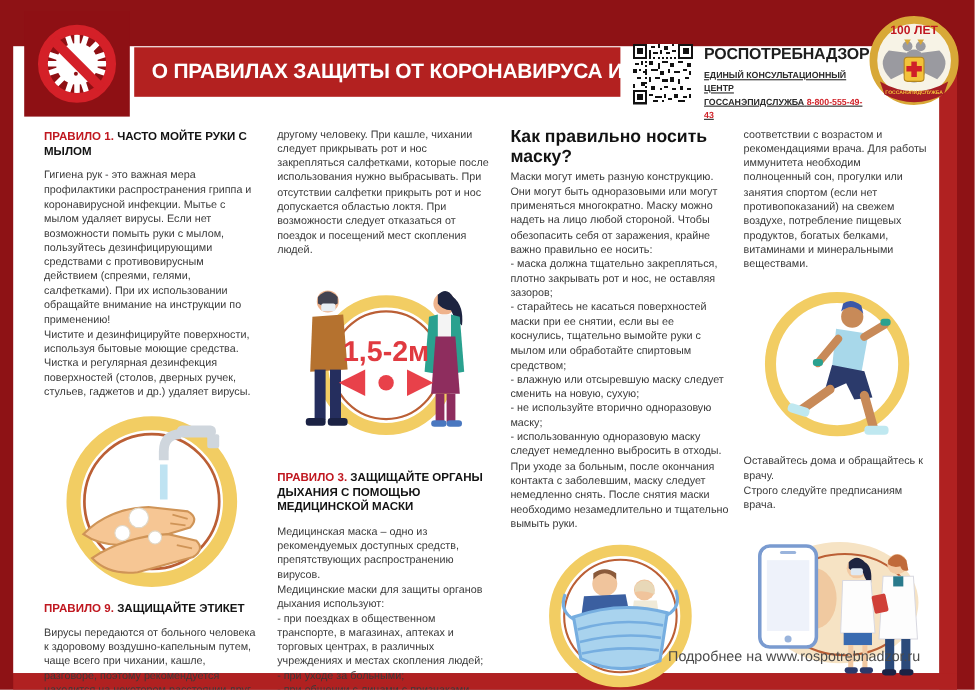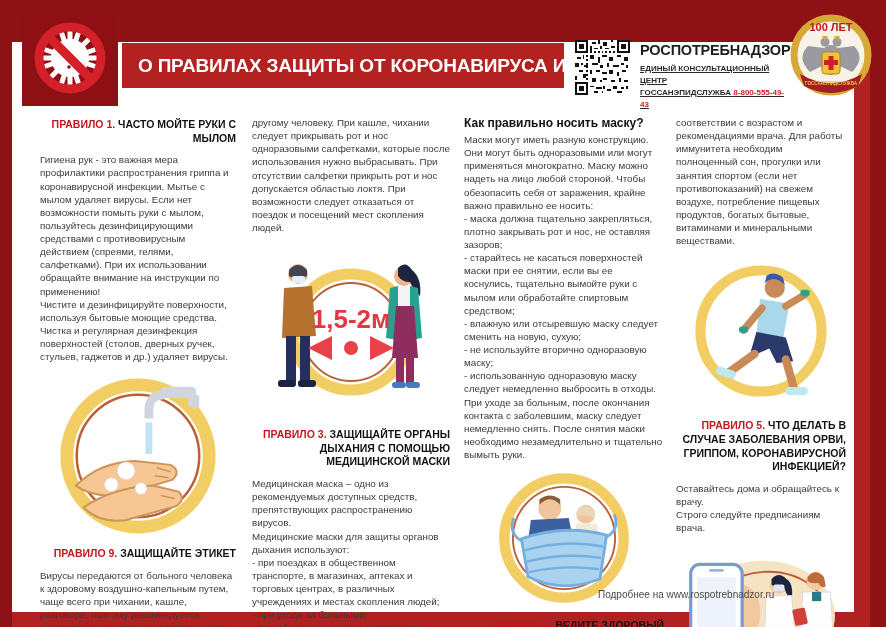--- a/index.html
+++ b/index.html
@@ -17,27 +17,27 @@
   .org-name{font-size:14.5px;font-weight:bold;color:#1e1e1e;letter-spacing:-0.2px;margin:0 0 5px 0;}
   .org-sub{font-size:8px;font-weight:bold;color:#2a2a2a;line-height:1.5;text-decoration:underline;}
   .org-phone{color:#d01f26;}
   .emblem{position:absolute;left:788px;top:14px;width:86px;height:88px;z-index:7;}
   
   .col{position:absolute;top:116px;}
   #col1{left:40px;width:196px;}
   #col2{left:252px;width:198px;}
   #col3{left:464px;width:200px;}
   #col4{left:676px;width:170px;}
-  .rule-h{font-size:10.5px;font-weight:bold;color:#121212;line-height:1.3;margin:10px 0 8px 0;text-align:right;}
+  .rule-h{font-size:10.5px;font-weight:bold;color:#121212;line-height:1.3;margin:10px 0 8px 0;}
   .rule-h:first-child{margin-top:2px;}
   .rule-label{color:#c01820;}
   .body{font-size:9.8px;color:#3a3a3a;line-height:1.34;white-space:pre-line;margin:0 0 6px 0;}
-  .subhead{font-size:12px;font-weight:bold;color:#121212;margin:0 0 3px 0;}
+  .subhead{font-size:16px;font-weight:bold;color:#121212;margin:0 0 3px 0;}
   .illus{display:block;margin:4px auto 4px auto;}
-  .footer-note{position:absolute;left:598px;top:589px;width:248px;text-align:left;font-size:10px;color:#4a4a4a;z-index:4;}
+  .footer-note{position:absolute;left:598px;top:589px;width:248px;text-align:center;font-size:13px;color:#4a4a4a;z-index:4;}
 </style>
 </head>
 <body>
 
 <div id="poster">
   <div id="sheet"></div>
   <div class="stripe-right"></div>
   <div class="stripe-bottom"></div>
 
   <div class="virus-box">
@@ -126,21 +126,21 @@
       <circle cx="88" cy="121" r="6" fill="#ffffff" stroke="#e0d8c8"></circle>
     </svg>
 
     <h2 class="rule-h"><span class="rule-label">ПРАВИЛО 9.</span> <span>ЗАЩИЩАЙТЕ ЭТИКЕТ</span></h2>
     <p class="body">Вирусы передаются от больного человека к здоровому воздушно-капельным путем, чаще всего при чихании, кашле, разговоре, поэтому рекомендуется находится на некотором расстоянии друг от друга.
 Избегайте трогать руками глаза, нос или рот. Через них коронавирус и другие возбудители попадают с рук в организм человека.
 Надевайте защитную маску при риске инфицирования или передачи инфекции</p>
   </div>
 
   <div class="col" id="col2">
-    <p class="body">другому человеку. При кашле, чихании следует прикрывать рот и нос одноразовыми салфетками, которые после использования нужно выбрасывать. При отсутствии салфетки прикрыть рот и нос допускается областью локтя. При возможности следует отказаться от поездок и посещений мест скопления людей.</p>
+    <p class="body">другому человеку. При кашле, чихании следует прикрывать рот и нос закрепляться салфетками, которые после использования нужно выбрасывать. При отсутствии салфетки прикрыть рот и нос допускается областью локтя. При возможности следует отказаться от поездок и посещений мест скопления людей.</p>
 
     <svg class="illus" width="190" height="178" viewBox="0 0 190 178">
       <circle cx="95" cy="92" r="58" fill="#ffffff" stroke="#f2cd63" stroke-width="11"></circle>
       <circle cx="95" cy="92" r="49" fill="#ffffff" stroke="#bb5f35" stroke-width="2"></circle>
 
       <circle cx="42" cy="34" r="10" fill="#efb38c"></circle>
       <path d="M33 30 q9 -10 18 0 l0 6 q-9 6 -18 0 z" fill="#30364a" opacity="0.9"></path>
       <rect x="36" y="36" width="13" height="7" rx="2" fill="#e8eef4"></rect>
       <path d="M28 48 L56 46 L60 96 L26 98 Z" fill="#b5722f"></path>
       <rect x="30" y="96" width="10" height="46" fill="#252e5e"></rect>
@@ -199,39 +199,38 @@
       <path d="M38 111 Q75 103 112 108" fill="none" stroke="#76aee0" stroke-width="2.5"></path>
       <path d="M30 78 Q16 70 22 54" fill="none" stroke="#76aee0" stroke-width="3"></path>
       <path d="M120 74 Q134 66 128 50" fill="none" stroke="#76aee0" stroke-width="3"></path>
     </svg>
 
     <h2 class="rule-h"><span class="rule-label">ПРАВИЛО 4.</span> <span>ВЕДИТЕ ЗДОРОВЫЙ ОБРАЗ ЖИЗНИ</span></h2>
 
   </div>
 
   <div class="col" id="col4">
-    <p class="body">соответствии с возрастом и рекомендациями врача. Для работы иммунитета необходим полноценный сон, прогулки или занятия спортом (если нет противопоказаний) на свежем воздухе, потребление пищевых продуктов, богатых бытовые, витаминами и минеральными веществами.</p>
+    <p class="body">соответствии с возрастом и рекомендациями врача. Для работы иммунитета необходим полноценный сон, прогулки или занятия спортом (если нет противопоказаний) на свежем воздухе, потребление пищевых продуктов, богатых белками, витаминами и минеральными веществами.</p>
 
     <svg class="illus" width="156" height="156" viewBox="0 0 170 170">
       <circle cx="85" cy="85" r="66" fill="#ffffff" stroke="#f2cd63" stroke-width="11"></circle>
       <circle cx="100" cy="38" r="11" fill="#c88a58"></circle>
       <path d="M89 33 q11 -10 22 2 l-2 -8 q-10 -8 -18 -2 z" fill="#3b57a8"></path>
       <path d="M84 50 L116 55 L109 94 L80 88 Z" fill="#a8d8ea"></path>
       <path d="M112 58 L132 46" stroke="#c88a58" stroke-width="8" stroke-linecap="round" fill="none"></path>
       <path d="M86 60 L66 84" stroke="#c88a58" stroke-width="8" stroke-linecap="round" fill="none"></path>
       <rect x="128" y="40" width="10" height="7" rx="3" fill="#2aa18f"></rect>
       <rect x="61" y="80" width="10" height="7" rx="3" fill="#2aa18f"></rect>
       <path d="M80 86 L112 92 L120 118 L102 120 L94 104 L72 114 Z" fill="#2b3a6b"></path>
       <path d="M112 116 L121 148" stroke="#c88a58" stroke-width="9" stroke-linecap="round" fill="none"></path>
       <path d="M78 110 L50 130" stroke="#c88a58" stroke-width="9" stroke-linecap="round" fill="none"></path>
       <rect x="112" y="146" width="24" height="9" rx="4" fill="#bfe8f0"></rect>
       <rect x="36" y="126" width="22" height="9" rx="4" fill="#bfe8f0" transform="rotate(18 47 130)"></rect>
     </svg>
 
-    <h2 class="rule-h"><span class="rule-label">ПРАВИЛО 5.</span> <span>ЧТО ДЕЛАТЬ В СЛУЧАЕ ЗАБОЛЕВАНИЯ ОРВИ, ГРИППОМ, КОРОНАВИРУСНОЙ ИНФЕКЦИЕЙ?</span></h2>
     <p class="body">Оставайтесь дома и обращайтесь к врачу.
 Строго следуйте предписаниям врача.</p>
 
     <svg class="illus" width="170" height="148" viewBox="0 0 185 160">
       <ellipse cx="95" cy="82" rx="78" ry="60" fill="#f6e3c4"></ellipse>
       <ellipse cx="100" cy="84" rx="66" ry="50" fill="none" stroke="#bb5f35" stroke-width="2"></ellipse>
       <ellipse cx="70" cy="78" rx="22" ry="30" fill="#f0c9a0"></ellipse>
       <rect x="16" y="26" width="56" height="100" rx="10" fill="#ffffff" stroke="#7a9bd0" stroke-width="3.5"></rect>
       <rect x="23" y="40" width="42" height="70" fill="#eef2fa"></rect>
       <rect x="36" y="31" width="16" height="3" rx="1.5" fill="#9ab4dc"></rect>

